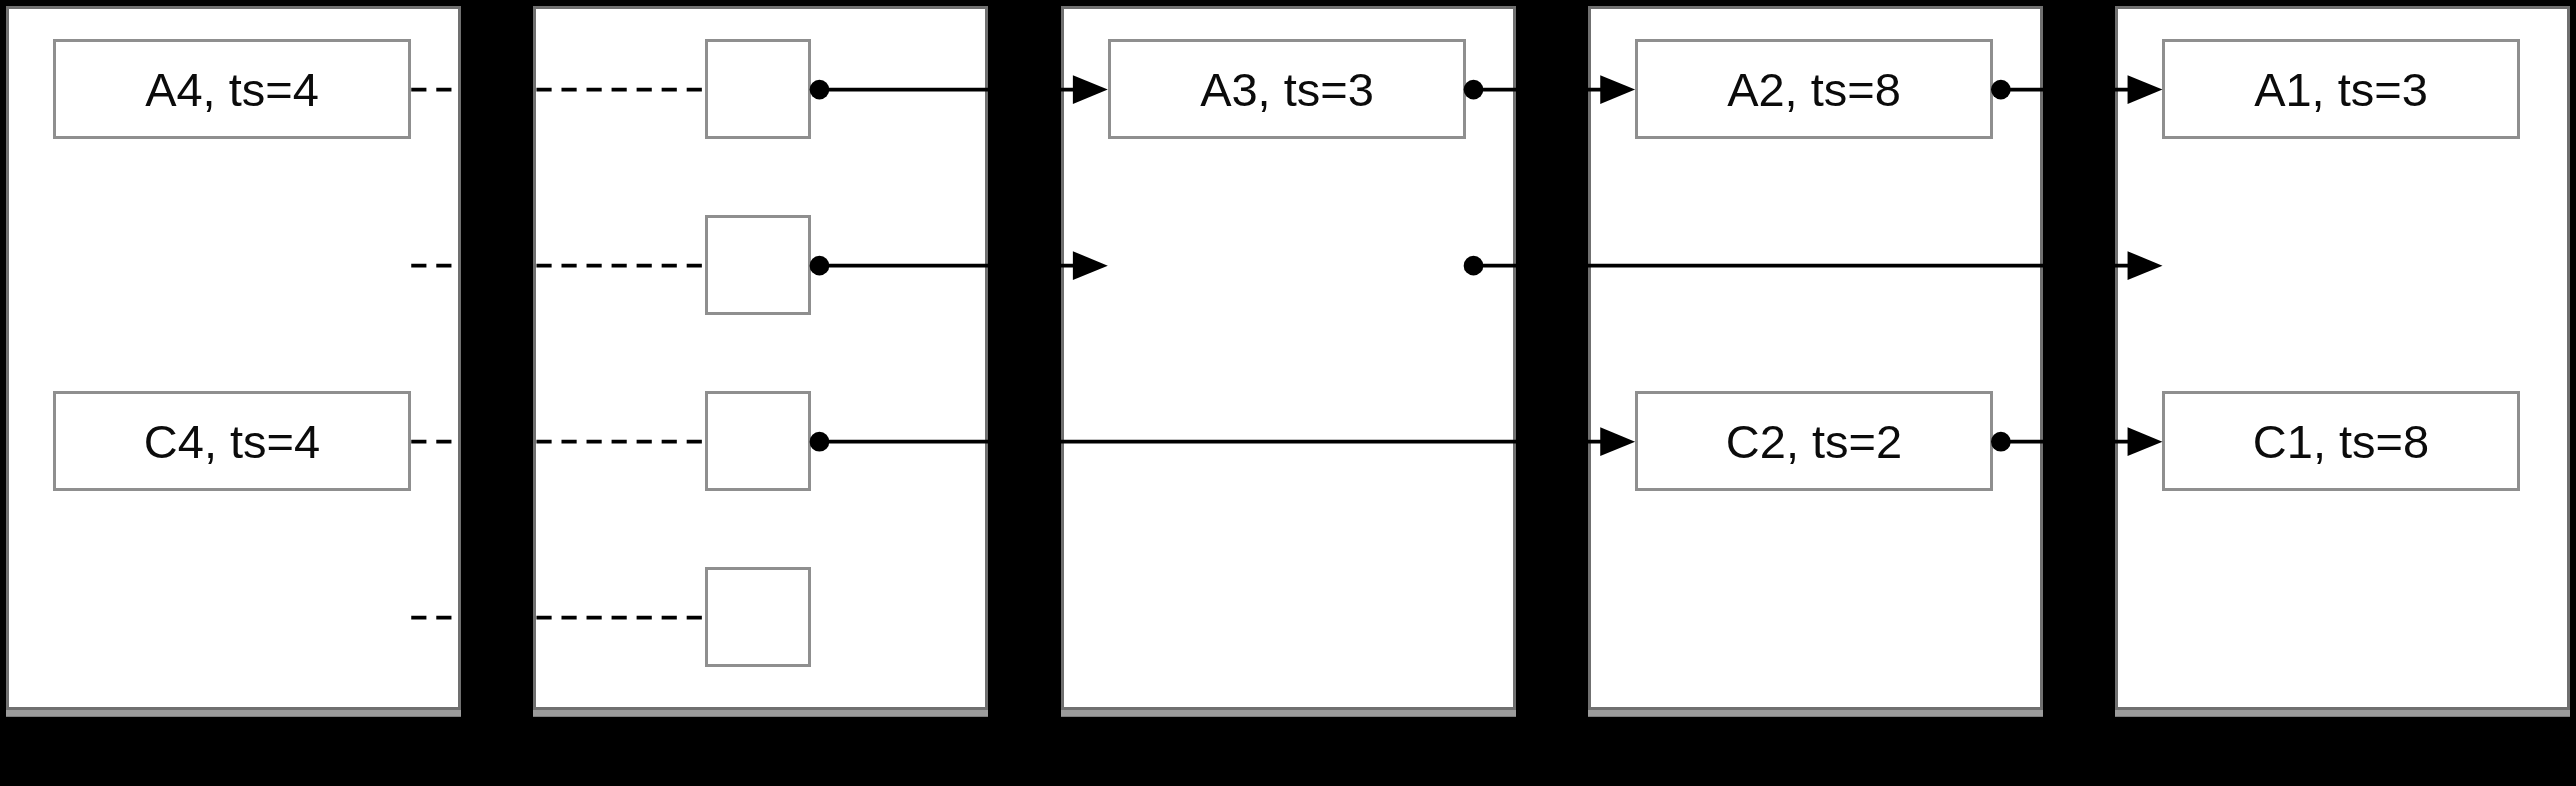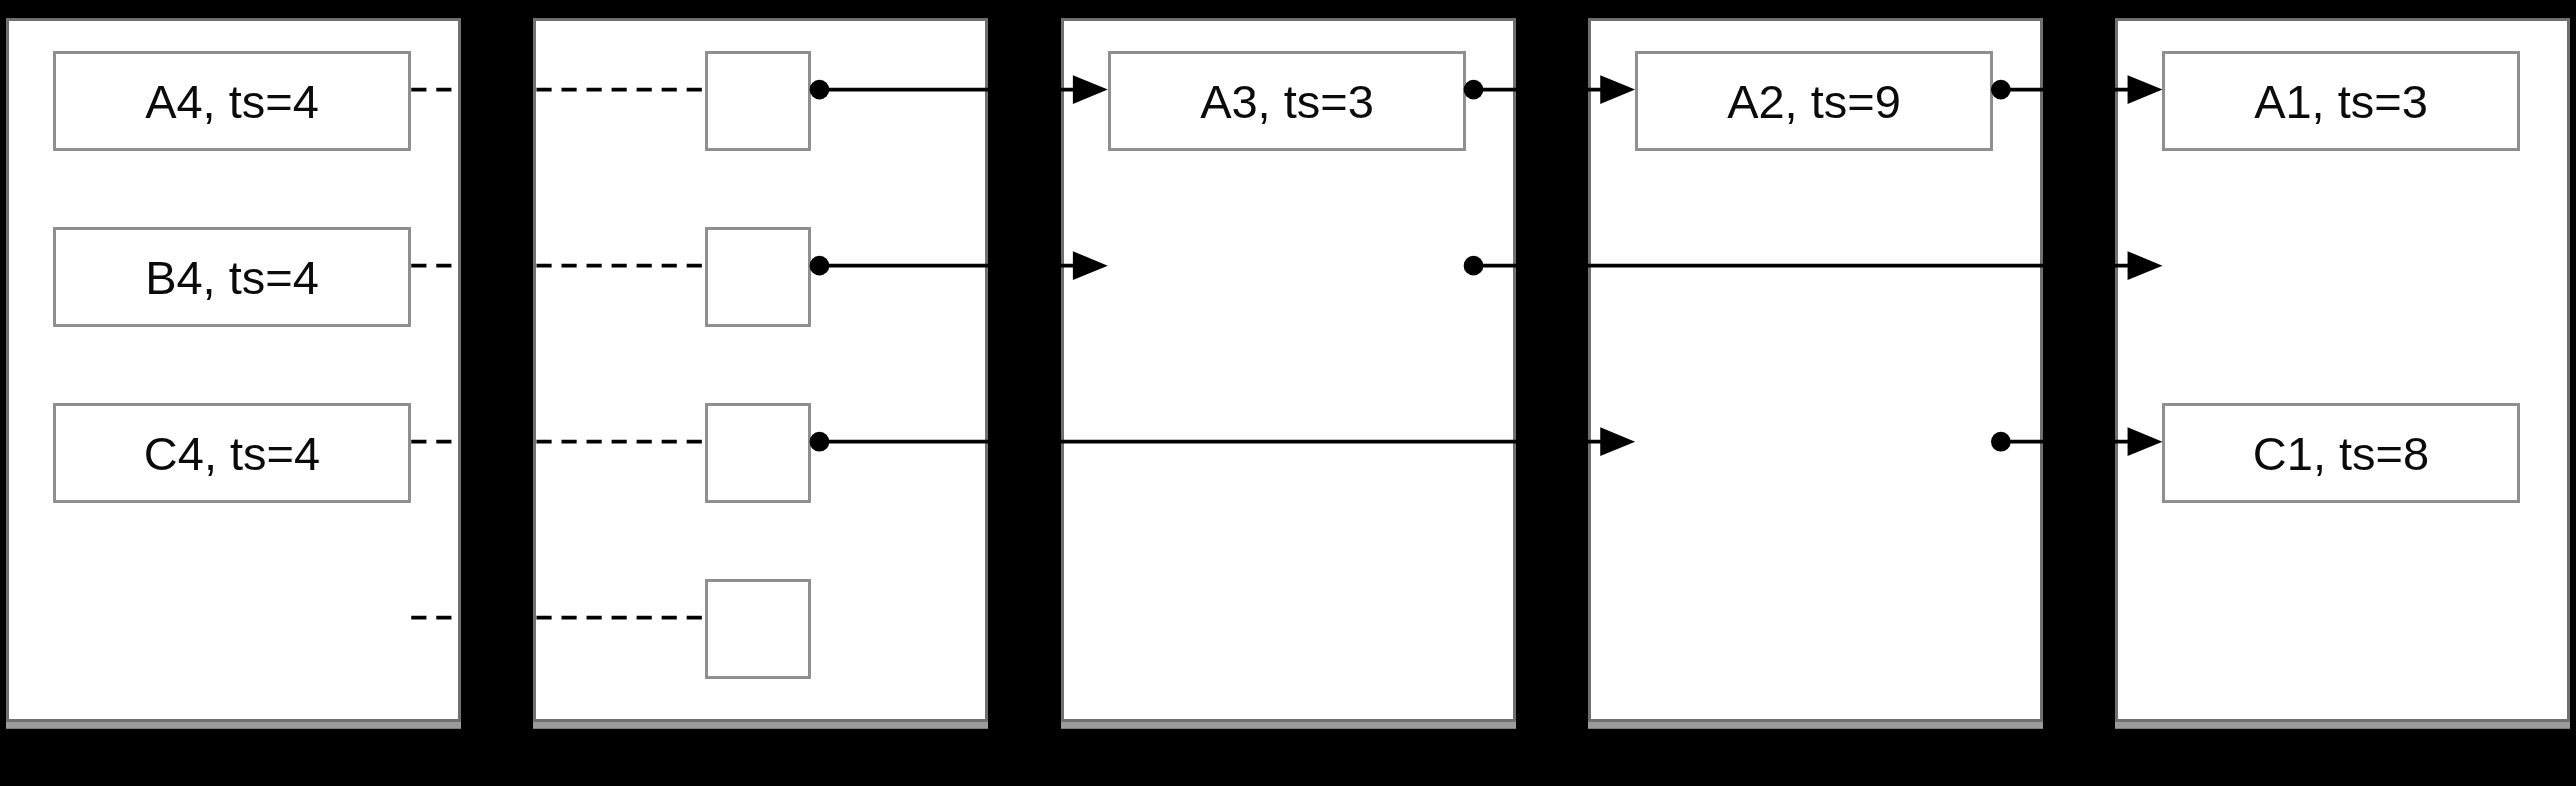--- a/index.html
+++ b/index.html
@@ -5,21 +5,21 @@
   html,body{margin:0;padding:0;background:#000;}
   #stage{
     position:relative;
     width:2576px;height:787px;
     background:#000;
     font-family:"Liberation Sans", sans-serif;
     overflow:hidden;
   }
   .panel{
     position:absolute;
-    top:18px;
+    top:6px;
     width:455px;height:704px;
     background:#fff;
     border:3px solid #707070;
     box-shadow:0 6.8px 0 #9b9b9b;
     box-sizing:border-box;
   }
   .record{
     position:absolute;
     left:44px;
     width:358px;height:100px;
@@ -52,37 +52,37 @@
   #edges circle{fill:#000;}
   #edges polygon{fill:#000;}
 </style>
 </head>
 <body>
 
 <div id="stage">
 
   <div class="panel" style="left:6px">
     <div class="record row-a">A4, ts=4</div>
-    <div class="record row-b">B4, ts=4</div>
     <div class="record row-c">C4, ts=4</div>
   </div>
 
   <div class="panel" style="left:533px">
     <div class="square row-a"></div>
     <div class="square row-b"></div>
     <div class="square row-c"></div>
     <div class="square row-d"></div>
   </div>
 
   <div class="panel" style="left:1061px">
     <div class="record row-a">A3, ts=3</div>
   </div>
 
   <div class="panel" style="left:1588px">
-    <div class="record row-a">A2, ts=9</div>
+    <div class="record row-a">A2, ts=8</div>
+    <div class="record row-c">C2, ts=2</div>
   </div>
 
   <div class="panel" style="left:2115px">
     <div class="record row-a">A1, ts=3</div>
     <div class="record row-c">C1, ts=8</div>
   </div>
 
   <svg id="edges" width="2576" height="787" viewBox="0 0 3395 1037" xmlns="http://www.w3.org/2000/svg">
 
     <g>

